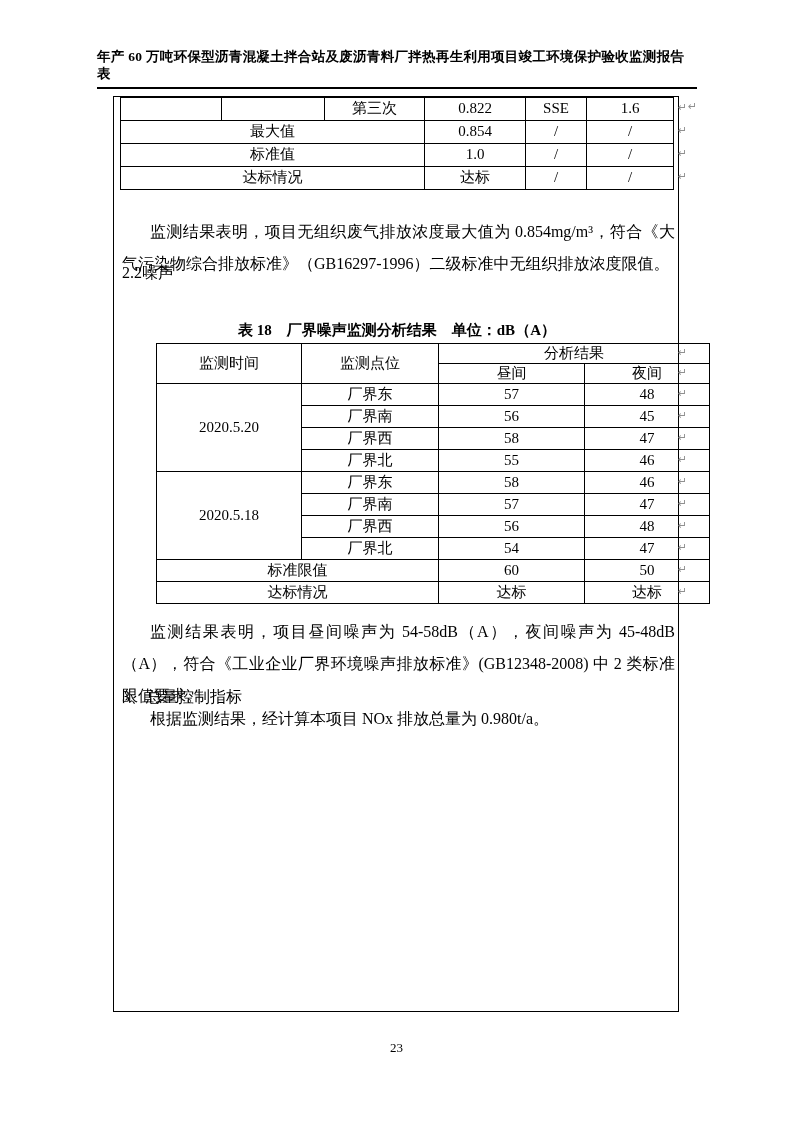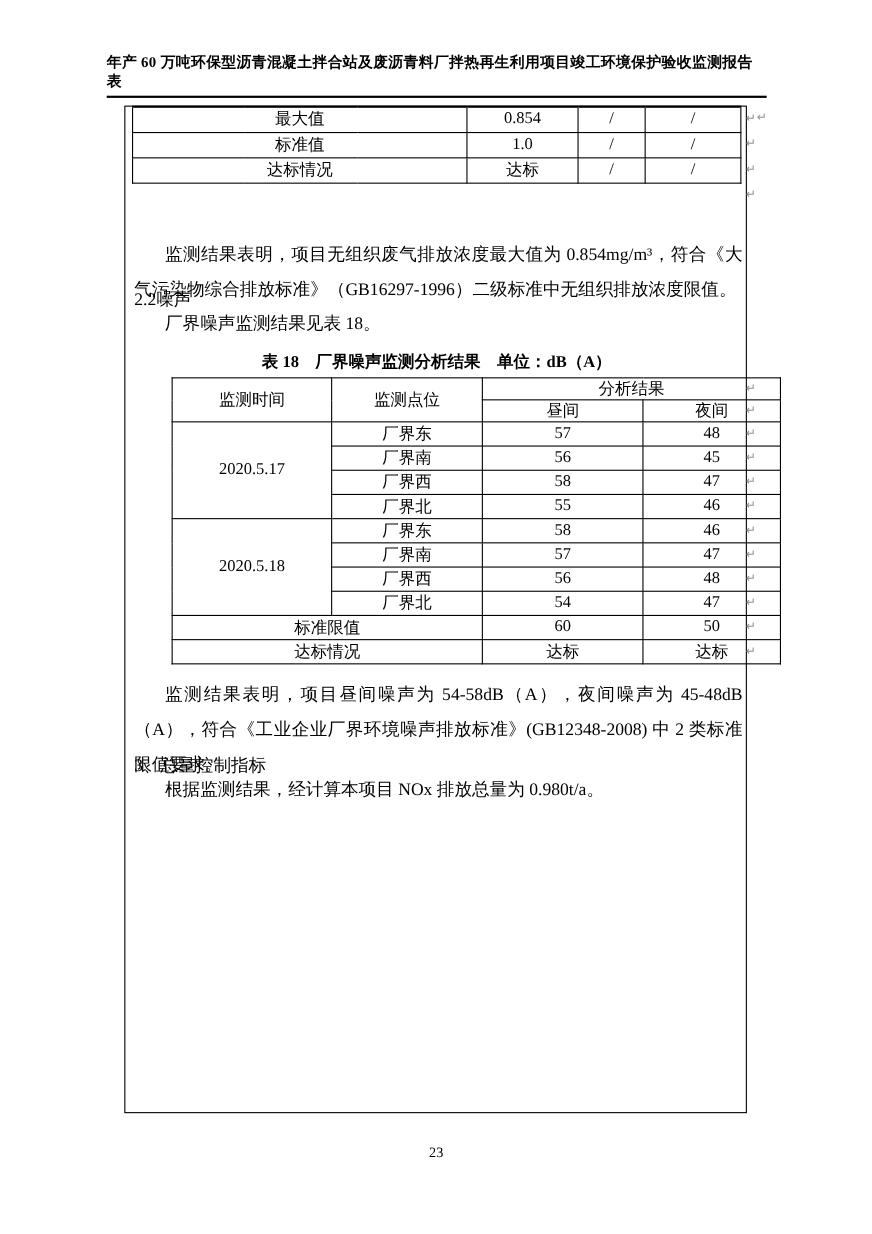--- a/index.html
+++ b/index.html
@@ -67,20 +67,28 @@
     <table class="t1 word-table">
       <colgroup>
         <col style="width:101px">
           <col style="width:103px">
           <col style="width:100px">
         <col style="width:101px">
           <col style="width:61px">
           <col style="width:87px">
       </colgroup>
       <tbody>
+          <tr>
+        <td></td>
+        <td></td>
+        <td>第三次</td>
+        <td>0.822</td>
+        <td>SSE</td>
+        <td>1.6</td>
+      </tr>
       <tr>
         <td colspan="3">最大值</td>
         <td>0.854</td>
         <td>/</td>
         <td>/</td>
       </tr>
       <tr>
         <td colspan="3">标准值</td>
         <td>1.0</td>
         <td>/</td>
@@ -98,21 +106,20 @@
   <span class="pilcrow" style="top: 5.5px; left: 558px;">↵</span>
       <span class="pilcrow" style="top: 28.5px; left: 558px;">↵</span>
       <span class="pilcrow" style="top: 51.5px; left: 558px;">↵</span>
       <span class="pilcrow" style="top: 74.5px; left: 558px;">↵</span>
     </div>
 
   <p class="para indent" style="top:95px;margin-top:24px;">监测结果表明，项目无组织废气排放浓度最大值为 0.854mg/m³，符合《大气污染物综合排放标准》（GB16297-1996）二级标准中无组织排放浓度限值。</p>
 
   <div class="heading" style="top:166px;">2.2噪声</div>
 
-  <p class="para indent single" style="top:182px; line-height:32px;">厂界噪声监测结果见表 18。</p>
 
   <div class="tbl-title" style="top:223px;">表 18　厂界噪声监测分析结果　单位：dB（A）</div>
 
   <div class="table-wrap noise-wrap">
     <table class="noise word-table">
       <colgroup>
         <col style="width:145px">
           <col style="width:137px">
           <col style="width:146px">
           <col style="width:125px">
@@ -122,21 +129,21 @@
         <td rowspan="2">监测时间</td>
         <td rowspan="2">监测点位</td>
         <td colspan="2">分析结果</td>
       </tr>
       <tr class="hdr">
         <td>昼间</td>
         <td>夜间</td>
       </tr>
 
       <tr>
-        <td rowspan="4">2020.5.17</td>
+        <td rowspan="4">2020.5.20</td>
         <td>厂界东</td>
         <td>57</td>
         <td>48</td>
       </tr>
       <tr>
         <td>厂界南</td>
         <td>56</td>
         <td>45</td>
       </tr>
       <tr>

